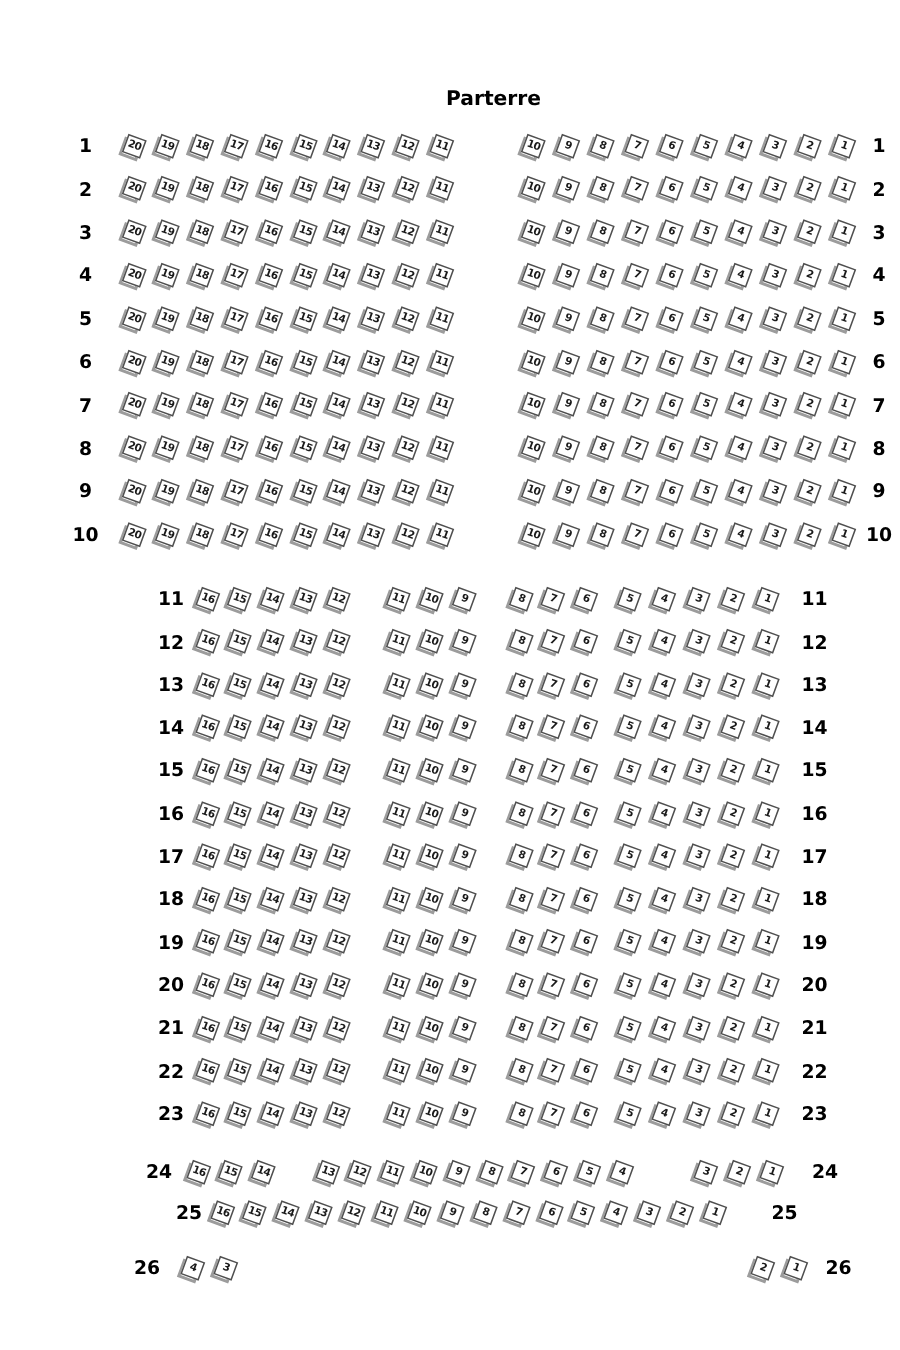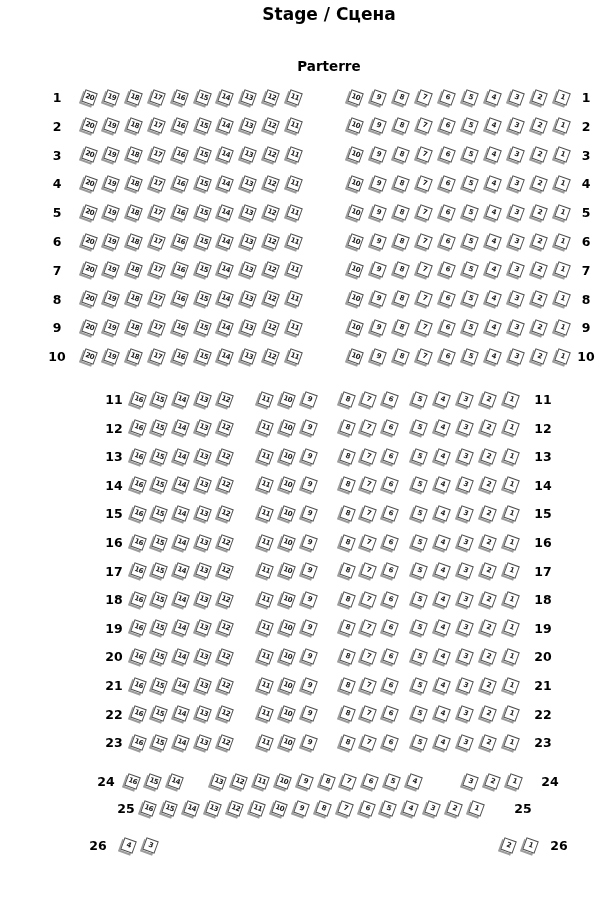--- a/index.html
+++ b/index.html
@@ -17,21 +17,20 @@
   .seat-face{position:absolute;left:0;top:0;width:100%;height:100%;box-sizing:border-box;
         background:#ffffff;border:1px solid #4f4f4f;
         display:flex;align-items:center;justify-content:center;}
   .seat-num{font-size:7px;font-weight:600;color:#1a1a1a;letter-spacing:-0.5px;
         line-height:1;white-space:nowrap;}
 </style>
 </head>
 <body>
 
 <div id="page">
-  <div class="stage-title">Stage / Сцена</div>
   <div class="section-label">Parterre</div>
   <div id="seat-area">
       <div class="row-label" style="left: 57px; top: 97px;">1</div>
       <div class="row-label" style="left: 586px; top: 97px;">1</div>
       <div class="seat" style="left: 82.5px; top: 90.5px;">
         <div class="seat-shadow"></div>
         <div class="seat-face">
           <span class="seat-num">20</span>
         </div>
       </div>

